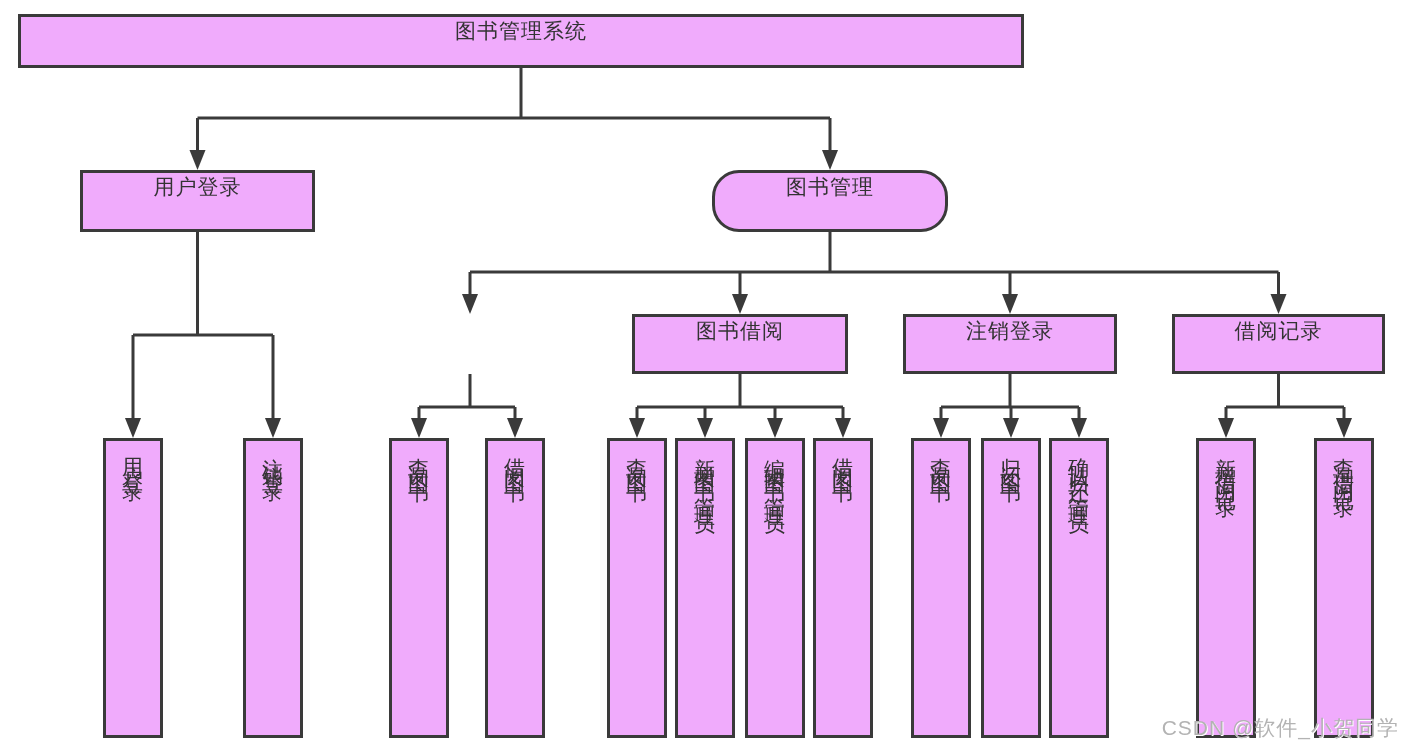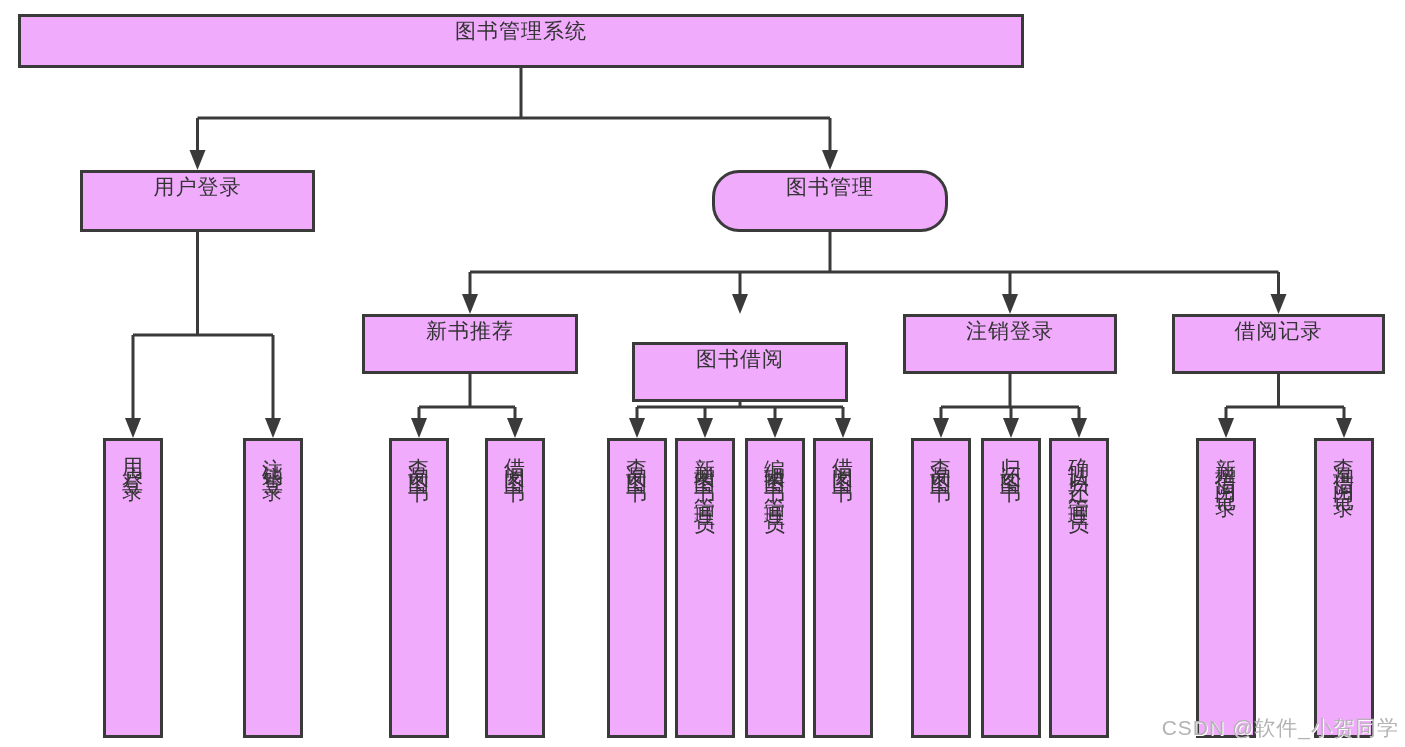--- a/index.html
+++ b/index.html
@@ -47,21 +47,21 @@
     font-size: 21px;
     letter-spacing: 1px;
   }
   
   .n-root { left: 18px; top: 14px; width: 1006px; height: 54px; }
   
   .n-user-login   { left: 80px;  top: 170px; width: 235px; height: 62px; }
   .n-book-mgmt    { left: 712px; top: 170px; width: 236px; height: 62px; border-radius: 27px; }
   
   .n-new-book     { left: 362px;  top: 314px; width: 216px; height: 60px; }
-  .n-book-borrow  { left: 632px;  top: 314px; width: 216px; height: 60px; margin-top: 28px; }
+  .n-book-borrow  { left: 632px;  top: 314px; width: 216px; height: 60px; }
   .n-cur-borrow   { left: 903px;  top: 314px; width: 214px; height: 60px; }
   .n-borrow-rec   { left: 1172px; top: 314px; width: 213px; height: 60px; }
   
   .leaf { top: 438px; width: 60px; height: 300px; }
   .vtext {
     writing-mode: vertical-rl;
     text-orientation: mixed;
     letter-spacing: 8px;
     font-size: 21px;
     line-height: 1;
@@ -136,23 +136,20 @@
     <span>图书管理系统</span>
   </div>
 
   <div class="node n-user-login">
     <span>用户登录</span>
   </div>
   <div class="node n-book-mgmt">
     <span>图书管理</span>
   </div>
 
-  <div class="node n-new-book">
-    <span>新书推荐</span>
-  </div>
   <div class="node n-book-borrow">
     <span>图书借阅</span>
   </div>
   <div class="node n-cur-borrow">
     <span>注销登录</span>
   </div>
   <div class="node n-borrow-rec">
     <span>借阅记录</span>
   </div>
 

